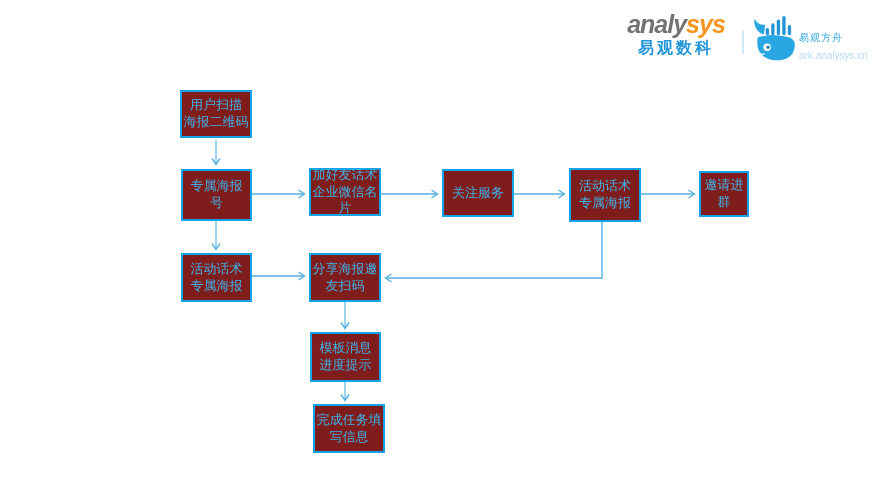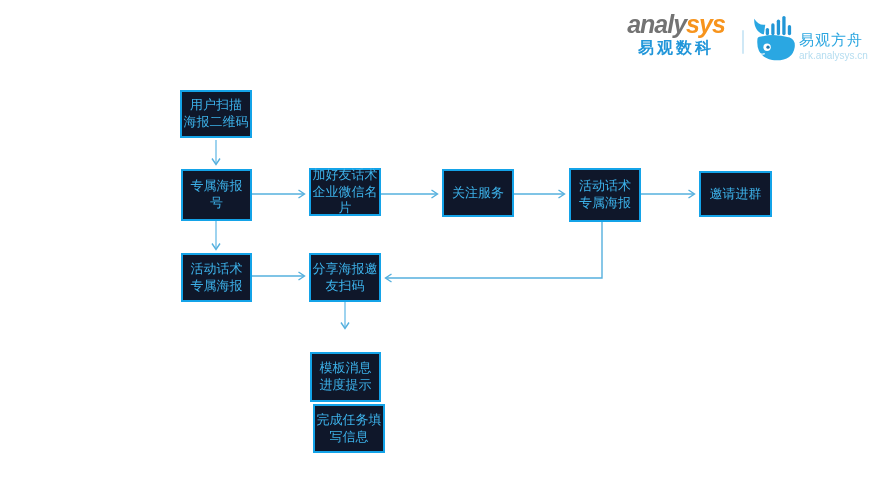--- a/index.html
+++ b/index.html
@@ -9,38 +9,38 @@
   }
   .stage{position:absolute;left:0;top:0;width:877px;height:483px;}
   
   .brand{position:absolute;left:620px;top:12px;width:112px;text-align:center;}
   .brand-name{font-style:italic;font-weight:bold;font-size:25px;line-height:25px;letter-spacing:-1px;}
   .brand-blue{color:#737373;}
   .brand-orange{color:#f7941d;}
   .brand-sub{margin-top:1px;font-weight:bold;font-size:16px;letter-spacing:3px;color:#2196d9;}
   .logo-sep{position:absolute;left:742px;top:30px;width:2px;height:24px;background:#cfe8f6;border-radius:1px;}
   .whale{position:absolute;left:751px;top:12px;width:46px;height:52px;}
-  .product-name{position:absolute;left:799px;top:31px;font-size:15px;letter-spacing:1px;color:#2ba6e0;text-align:center;}
+  .product-name{position:absolute;left:799px;top:31px;font-size:10px;letter-spacing:1px;color:#2ba6e0;text-align:center;}
   .product-url{position:absolute;left:799px;top:50px;font-size:10px;color:#b5ddf0;}
   
   .node{
-    position:absolute;box-sizing:border-box;background:#0f172a;
+    position:absolute;box-sizing:border-box;background:#7f1d1d;
     border:2px solid #14a3e8;color:#3db3eb;
     display:flex;align-items:center;justify-content:center;
     text-align:center;font-size:13px;line-height:1.3;white-space:pre-line;
   }
   .n1{left:180px;top:90px;width:72px;height:48px;}
   .n2{left:181px;top:169px;width:71px;height:52px;}
   .n3{left:309px;top:168px;width:72px;height:48px;}
   .n4{left:442px;top:169px;width:72px;height:48px;}
   .n5{left:569px;top:168px;width:72px;height:54px;}
-  .n6{left:699px;top:171px;width:73px;height:46px;}
+  .n6{left:699px;top:171px;width:50px;height:46px;}
   .n7{left:181px;top:253px;width:71px;height:49px;}
   .n8{left:309px;top:253px;width:72px;height:49px;}
-  .n9{left:310px;top:332px;width:71px;height:50px;margin-top:20px;}
+  .n9{left:310px;top:332px;width:71px;height:50px;}
   .n10{left:313px;top:404px;width:72px;height:49px;}
   .edges{position:absolute;left:0;top:0;pointer-events:none;}
 </style>
 </head>
 <body>
 
 <div class="stage">
 
   <svg class="edges" width="877" height="483" viewBox="0 0 877 483">
     <defs>

